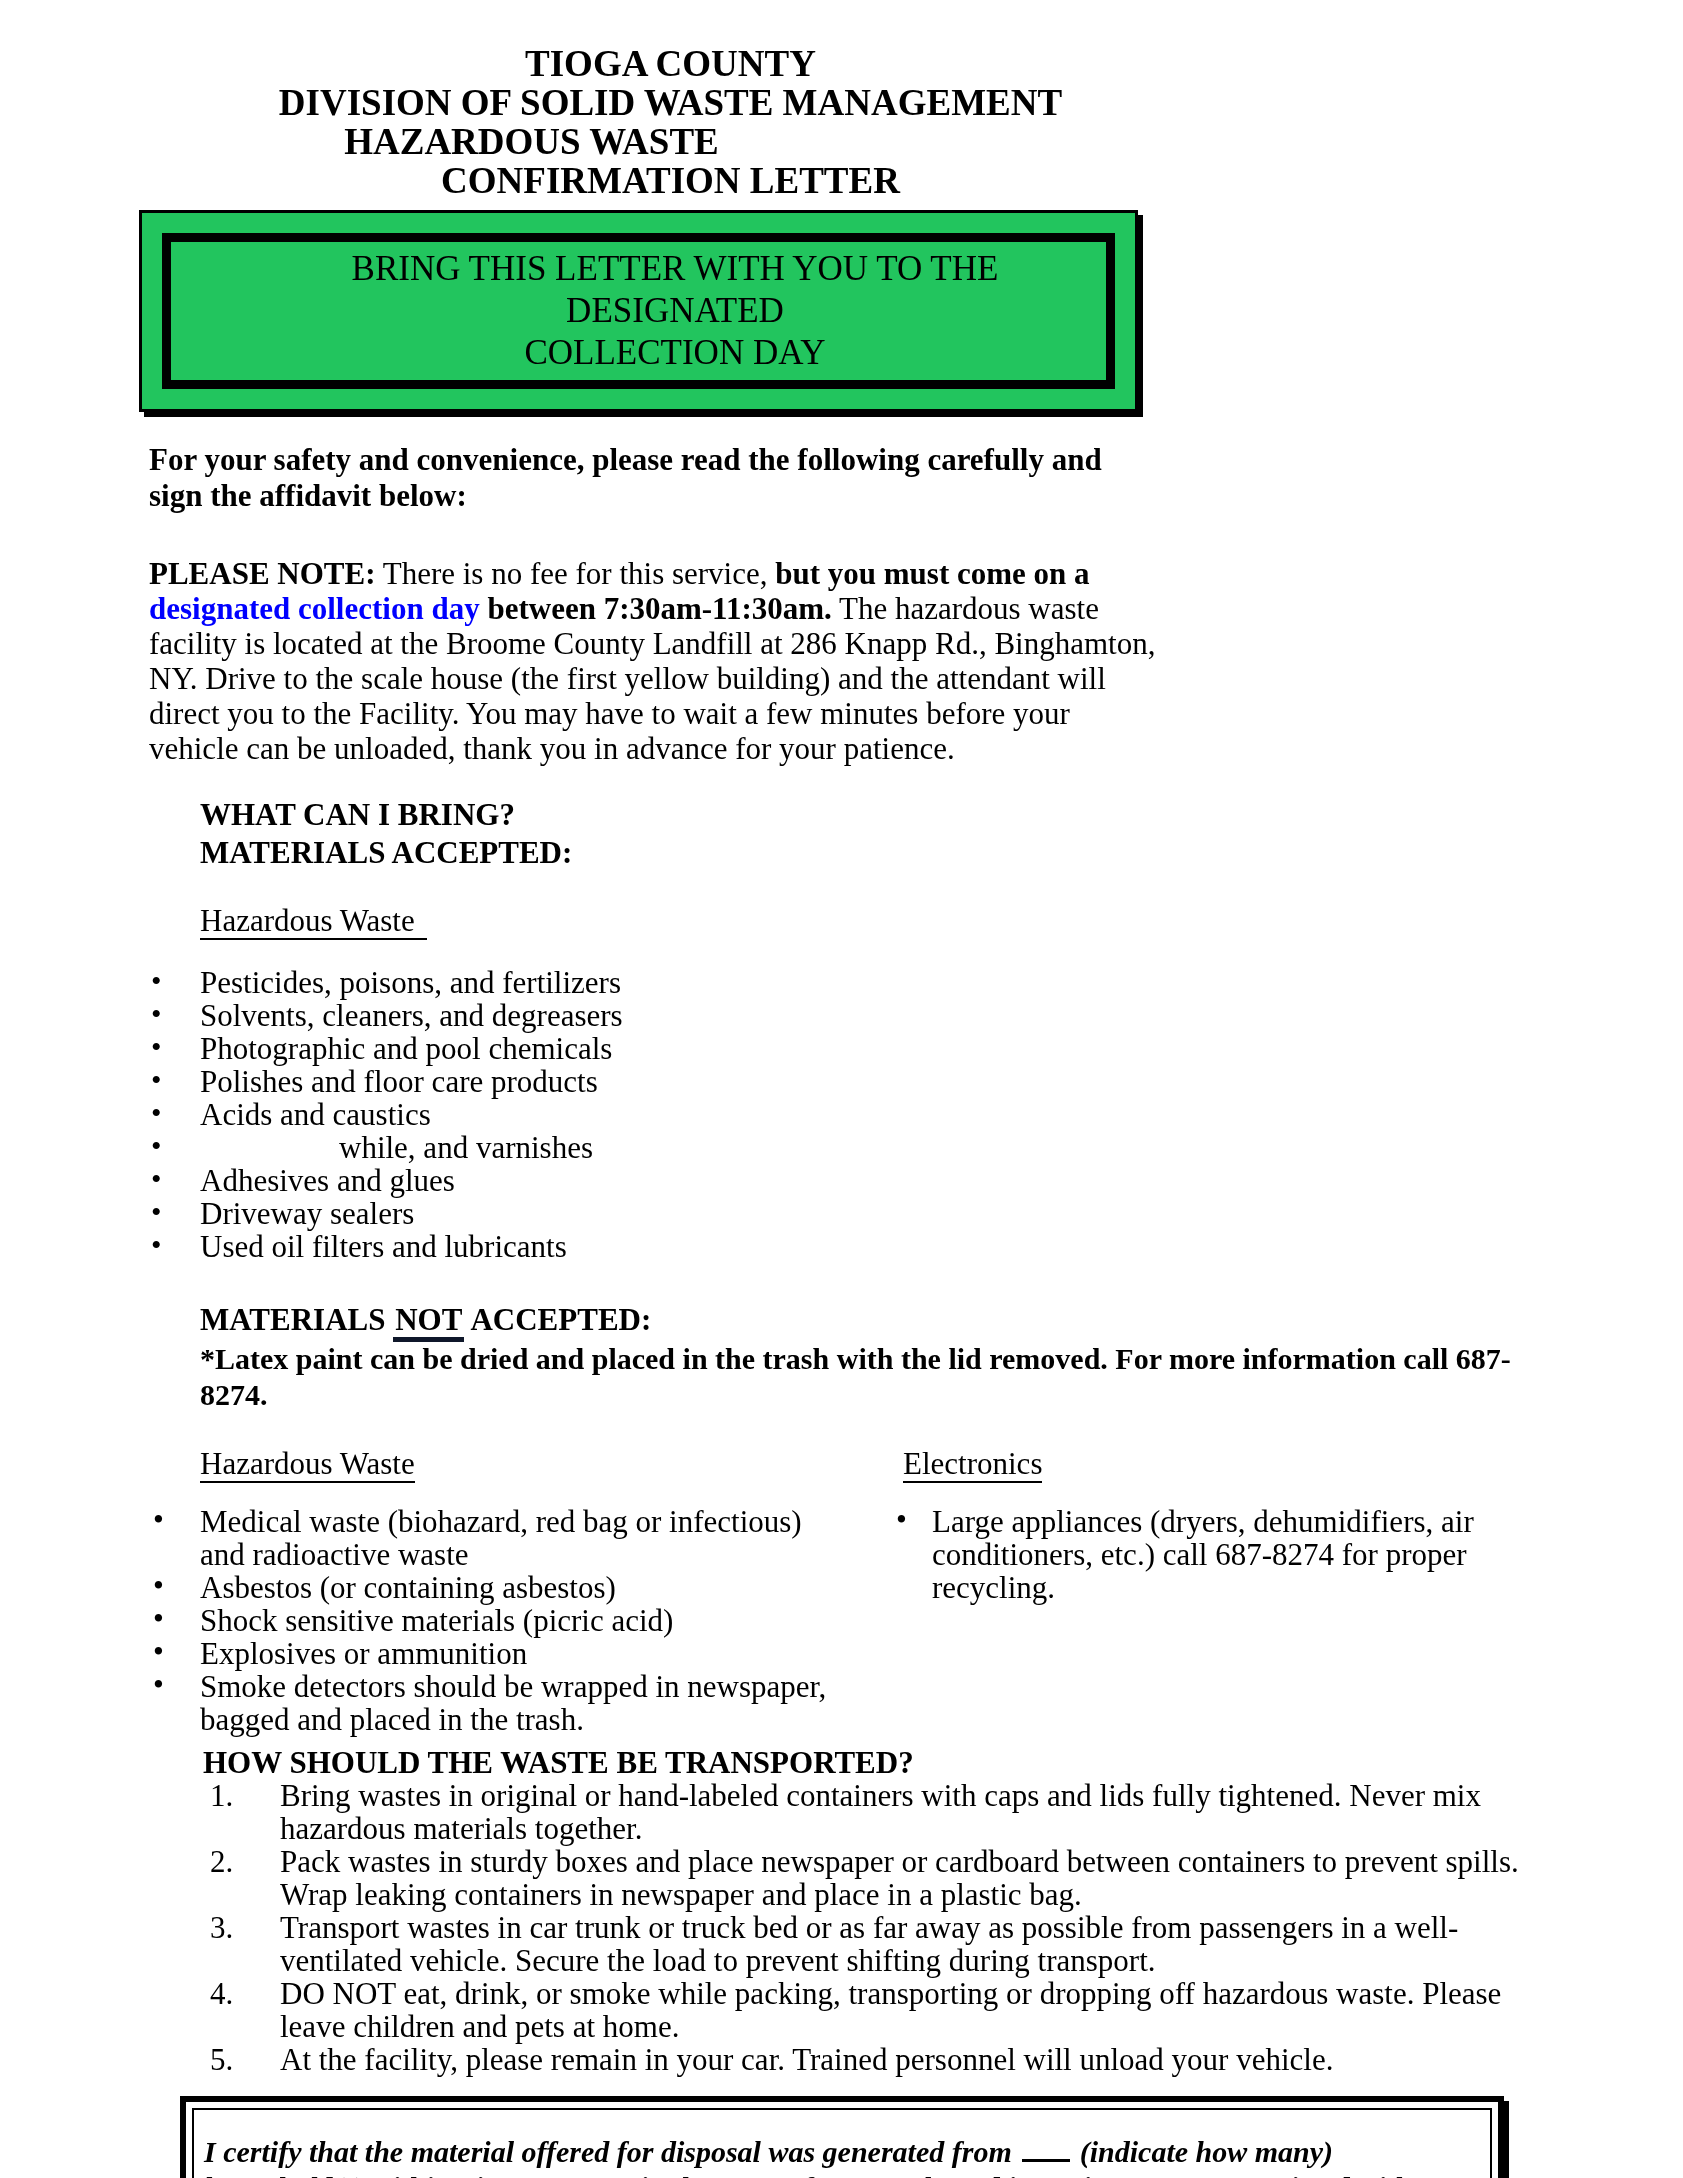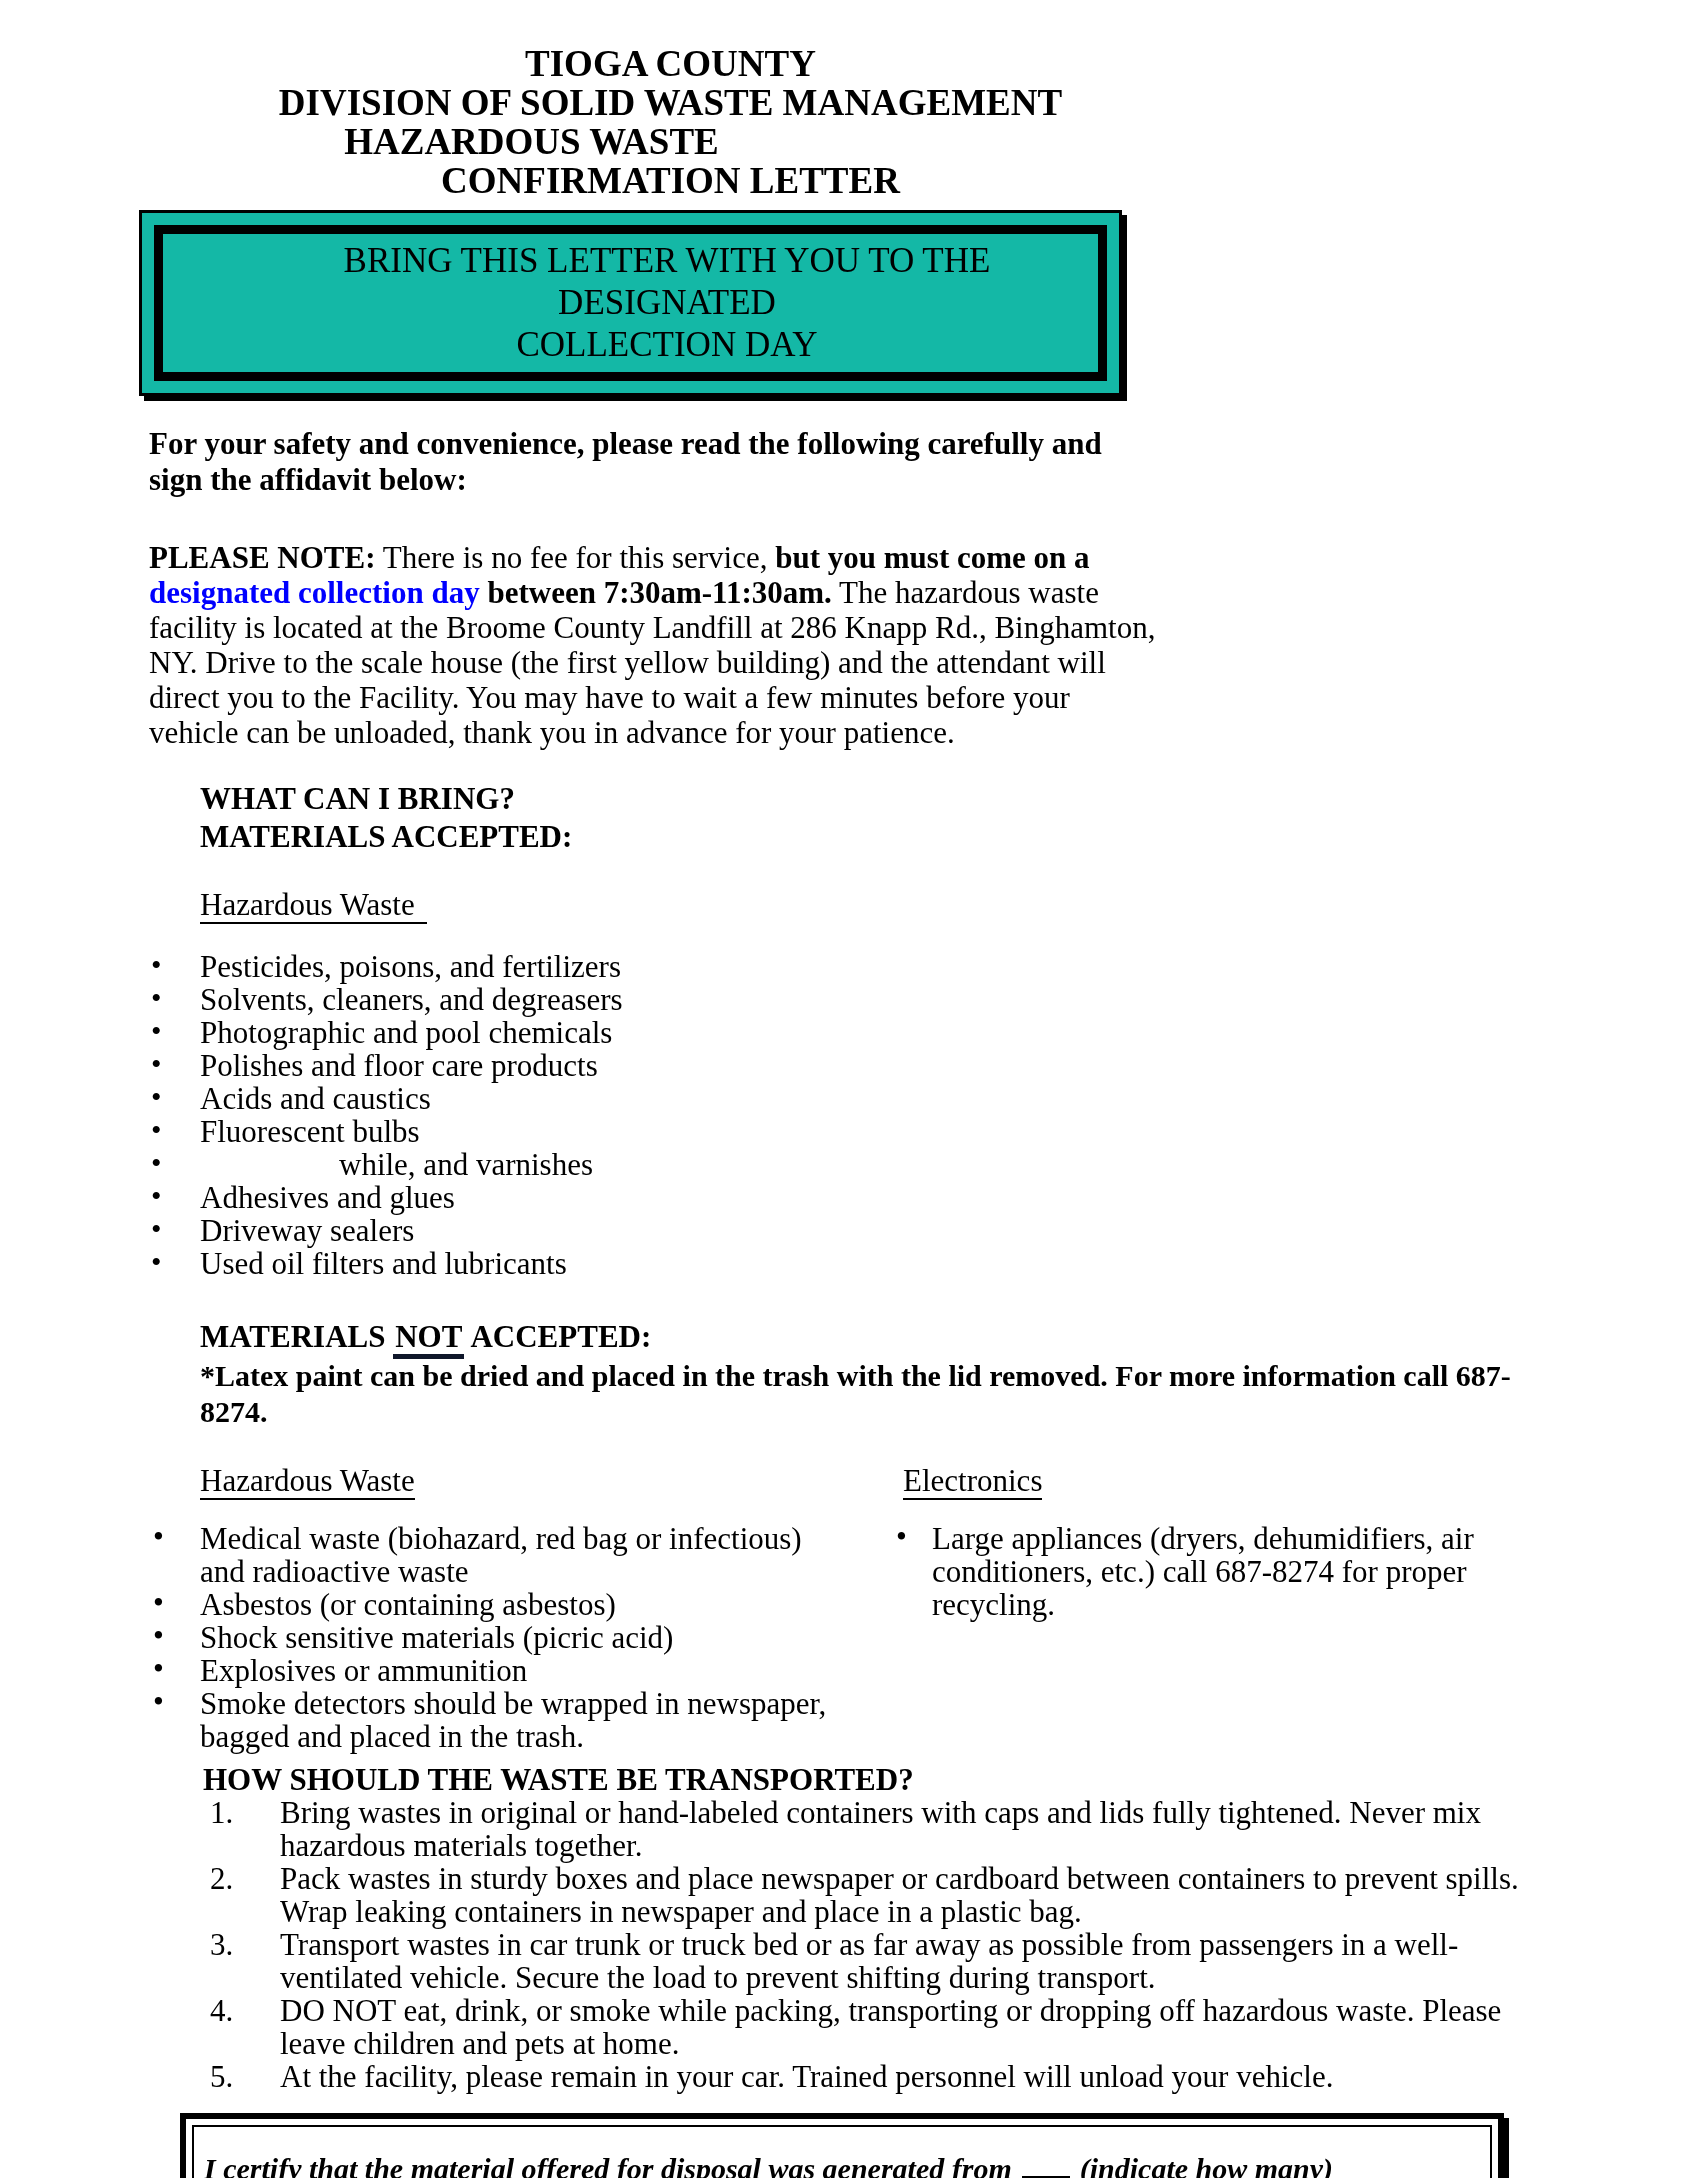--- a/index.html
+++ b/index.html
@@ -8,21 +8,21 @@
     font-family:"Liberation Serif","DejaVu Serif",serif;
     overflow:hidden;position:relative;
   }
   
   .titles{margin:44px 0 0 12px;width:1317px;text-align:center;
           font-weight:bold;font-size:37px;line-height:39px;}
   .titles .t{display:block;}
   .titles .shift{position:relative;left:-139px;}
   
   .notice-outer{margin:10px 0 0 139px;width:953px;border:3px solid #000;
-                padding:12px;box-shadow:5px 5px 0 #000;background:#14b8a6;}
+                padding:20px;box-shadow:5px 5px 0 #000;background:#22c55e;}
   .notice-inner{border:9px solid #000;text-align:center;
                 font-size:35px;line-height:42px;padding:6px 0 6px 73px;}
   .notice-inner .t{display:block;}
   
   .safety{margin:30px 0 0 149px;width:985px;font-weight:bold;
           font-size:31px;line-height:36px;}
   .pn{margin:42px 0 0 149px;width:1010px;font-size:31px;line-height:35px;}
   .b{font-weight:bold;}
   a.link{font-weight:bold;cursor:pointer;}
   
@@ -93,21 +93,20 @@
 <div class="h2">MATERIALS ACCEPTED:</div>
 
 <div class="subhead"><span class="u">Hazardous Waste</span></div>
 
 <ul class="blist">
   <li>Pesticides, poisons, and fertilizers</li>
   <li>Solvents, cleaners, and degreasers</li>
   <li>Photographic and pool chemicals</li>
   <li>Polishes and floor care products</li>
   <li>Acids and caustics</li>
-  <li>Fluorescent bulbs</li>
   <li class="gap">while, and varnishes</li>
   <li>Adhesives and glues</li>
   <li>Driveway sealers</li>
   <li>Used oil filters and lubricants</li>
 </ul>
 
 <div class="h2" style="margin-top:38px;">
   <span>MATERIALS</span>
   <span class="u-not">NOT</span>
   <span>ACCEPTED:</span>

